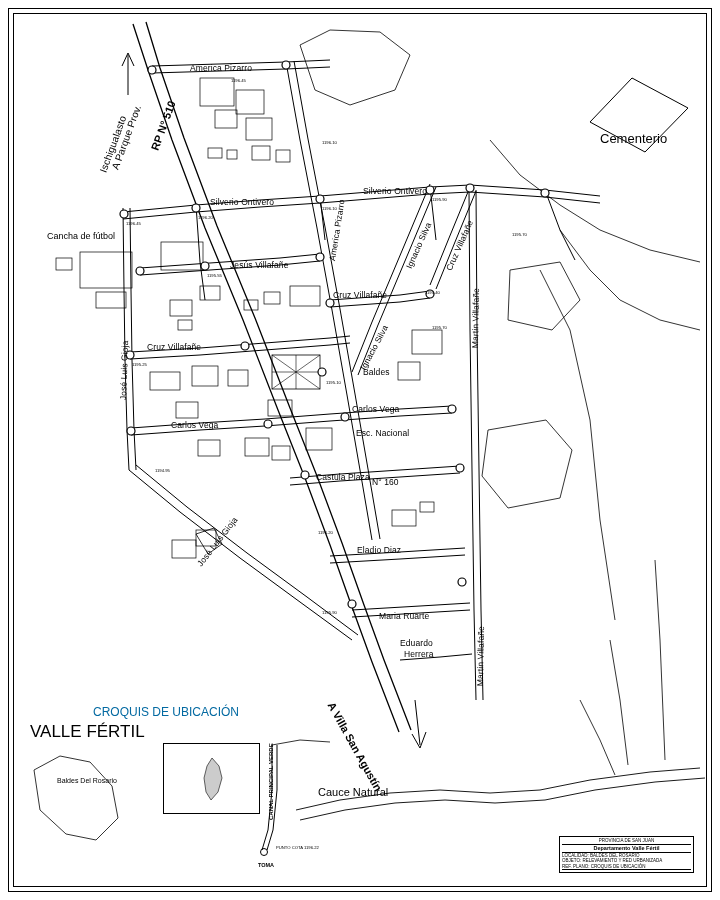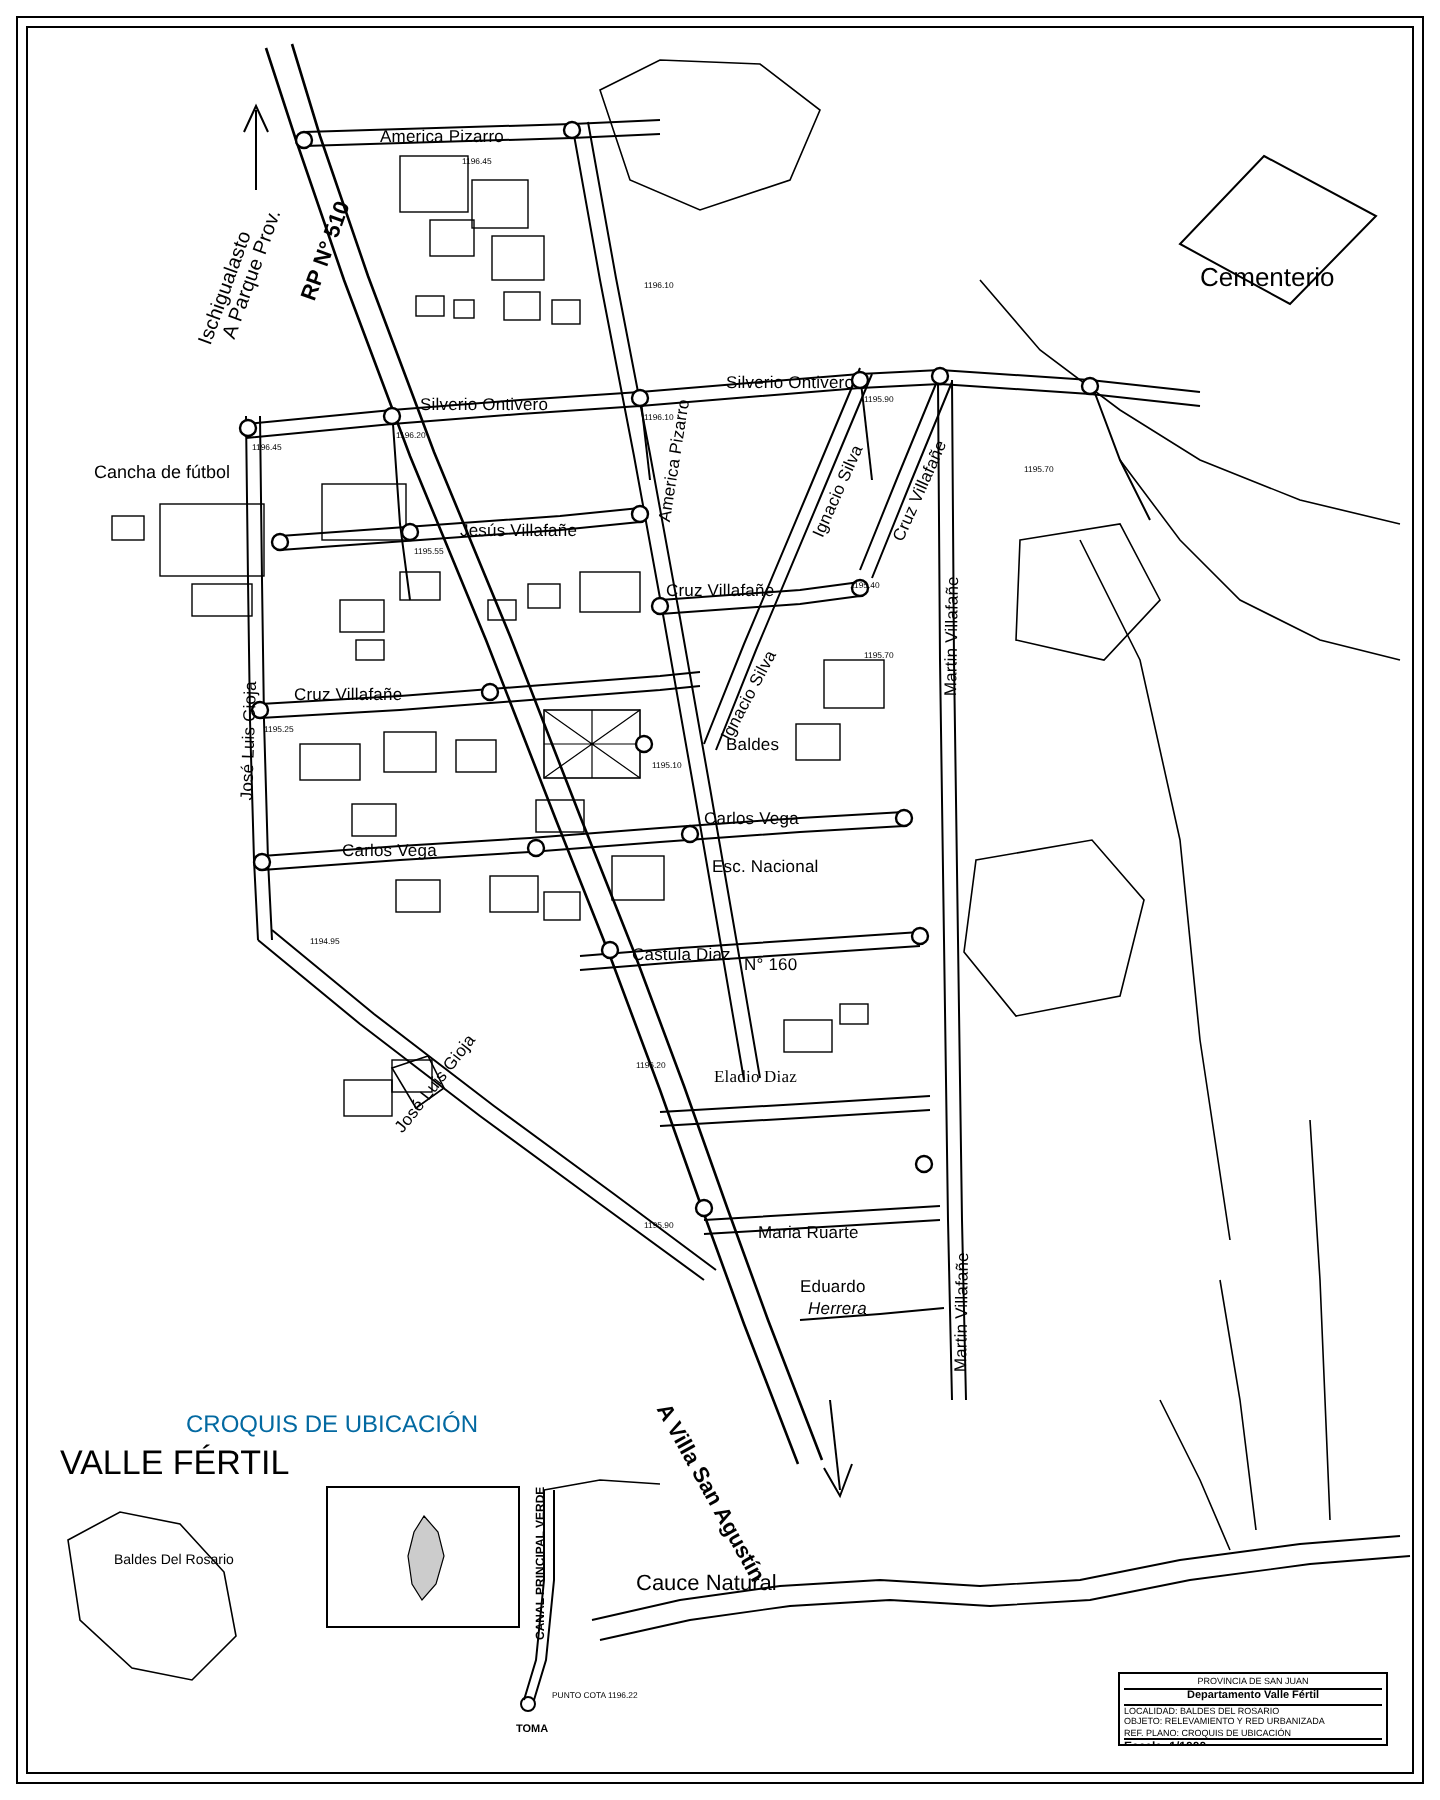--- a/index.html
+++ b/index.html
@@ -304,25 +304,25 @@
 
   <div class="street-label" style="left:190px; top:63px;">America Pizarro</div>
   <div class="street-label" style="left:210px; top:197px;">Silverio Ontivero</div>
   <div class="street-label" style="left:363px; top:186px;">Silverio Ontivero</div>
   <div class="poi-label" style="left:47px; top:231px;">Cancha de fútbol</div>
   <div class="street-label" style="left:230px; top:260px;">Jesús Villafañe</div>
   <div class="street-label" style="left:333px; top:290px;">Cruz Villafañe</div>
   <div class="street-label" style="left:147px; top:342px;">Cruz Villafañe</div>
   <div class="street-label" style="left:171px; top:420px;">Carlos Vega</div>
   <div class="street-label" style="left:352px; top:404px;">Carlos Vega</div>
-  <div class="street-label" style="left:316px; top:472px;">Castula Diaz</div>
-  <div class="street-label" style="left:357px; top:533px;font-family:Liberation Serif, serif;">Eladio Diaz</div>
+  <div class="street-label" style="left:316px; top:472px;">Castula Plaza</div>
+  <div class="street-label" style="left:357px; top:545px;">Eladio Diaz</div>
   <div class="street-label" style="left:379px; top:611px;">Maria Ruarte</div>
   <div class="street-label" style="left:400px; top:638px;">Eduardo</div>
-  <div class="street-label" style="left:404px; top:649px;font-style:italic;">Herrera</div>
+  <div class="street-label" style="left:404px; top:649px;">Herrera</div>
   <div class="street-label" style="left:363px; top:367px;">Baldes</div>
   <div class="poi-label" style="left:318px; top:786px; font-size:11px;">Cauce Natural</div>
   <div class="big-label" style="left:600px; top:98px;margin-top:33px;">Cementerio</div>
   <div class="tiny" style="left:57px; top:777px; font-size:7px;">Baldes Del Rosario</div>
 
   <div class="street-label" style="left:356px; top:428px;">Esc. Nacional</div>
   <div class="street-label" style="left:372px; top:441px;margin-top:36px;">N° 160</div>
 
   <div class="street-label" style="left:327px; top:260px; transform: rotate(-81deg); transform-origin: left top;">America Pizarro</div>
   <div class="street-label" style="left:118px; top:400px; transform: rotate(-88deg); transform-origin: left top;">José Luis Gioja</div>

